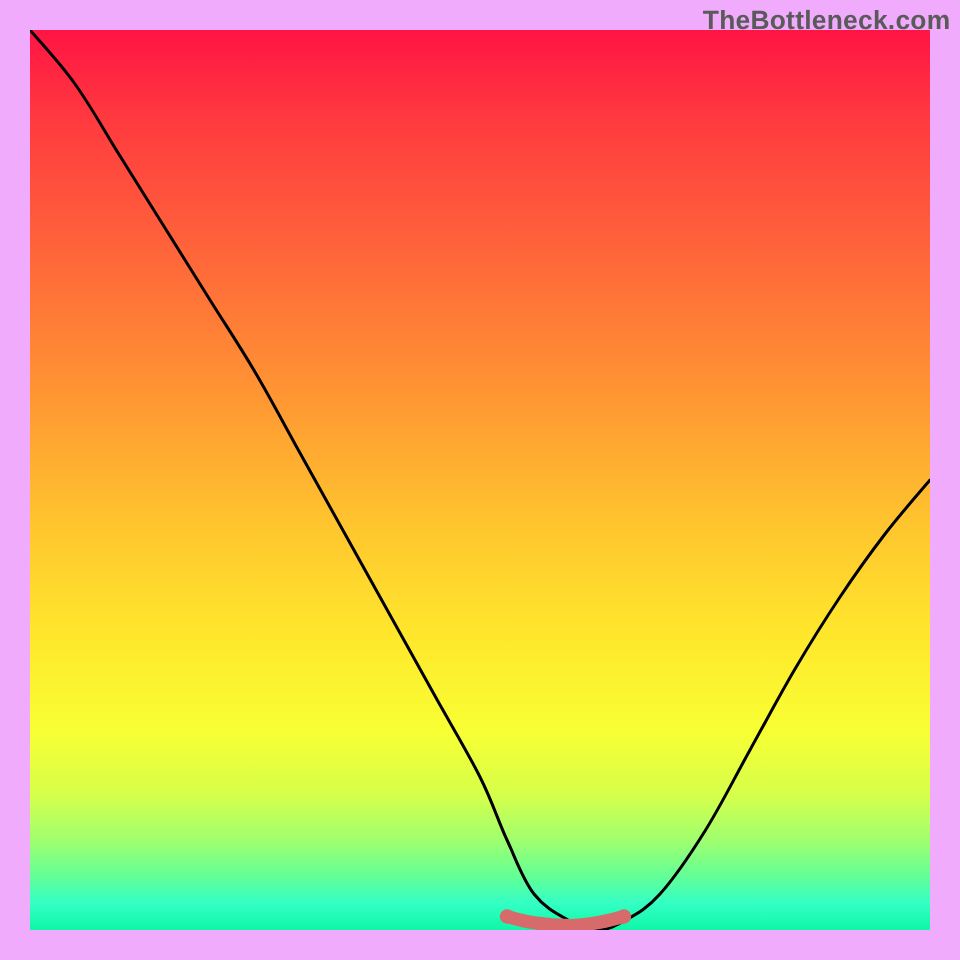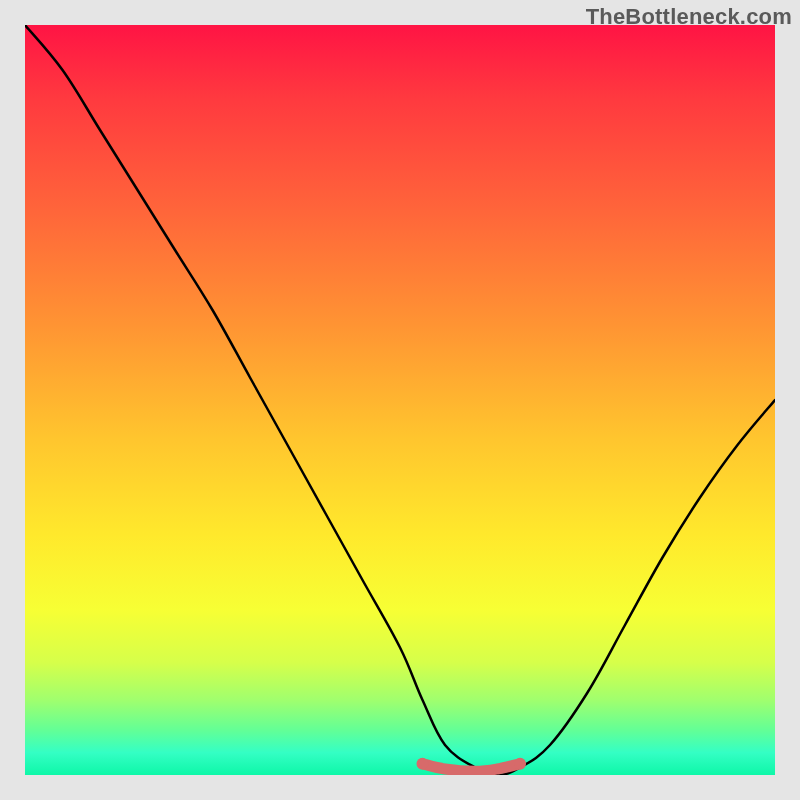--- a/index.html
+++ b/index.html
@@ -6,21 +6,21 @@
     margin: 0;
     padding: 0;
     width: 800px;
     height: 800px;
     overflow: hidden;
     font-family: Arial, Helvetica, sans-serif;
   }
   .frame {
     width: 800px;
     height: 800px;
-    background: #e5e5e5;
+    background: #f0abfc;
     position: relative;
   }
   .plot {
     position: absolute;
     left: 25px;
     top: 25px;
     width: 750px;
     height: 750px;
     overflow: hidden;
   }

